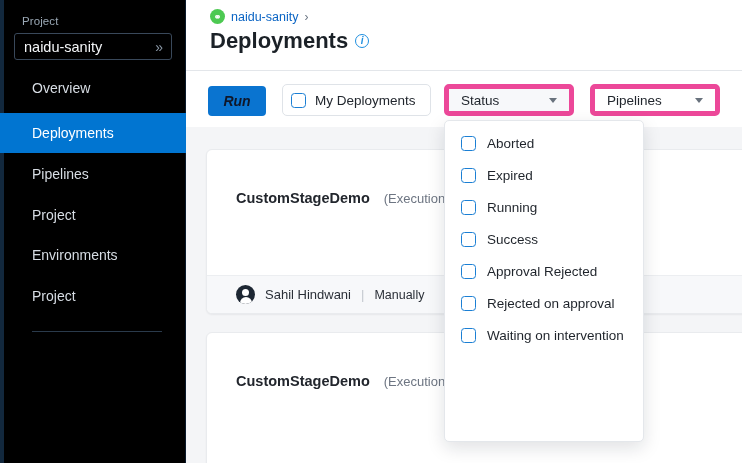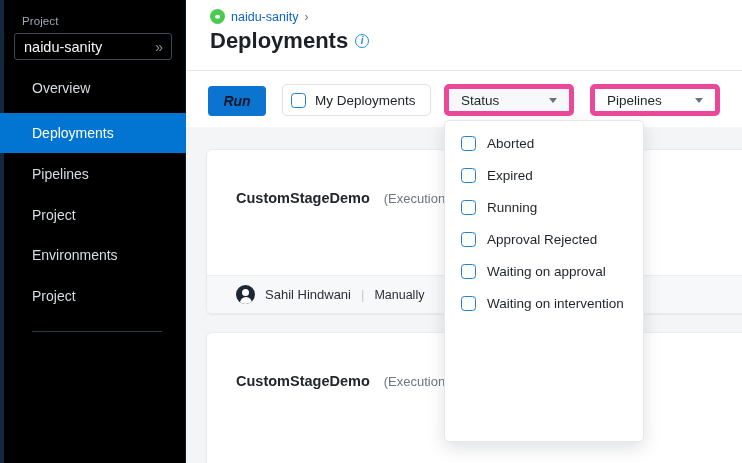--- a/index.html
+++ b/index.html
@@ -289,25 +289,29 @@
     <div class="menu-item">
       <span class="cbx"></span>
       <span class="lbl">Expired</span>
     </div>
     <div class="menu-item">
       <span class="cbx"></span>
       <span class="lbl">Running</span>
     </div>
     <div class="menu-item">
       <span class="cbx"></span>
+      <span class="lbl">Success</span>
+    </div>
+    <div class="menu-item">
+      <span class="cbx"></span>
       <span class="lbl">Approval Rejected</span>
     </div>
     <div class="menu-item">
       <span class="cbx"></span>
-      <span class="lbl">Waiting on approval</span>
+      <span class="lbl">Rejected on approval</span>
     </div>
     <div class="menu-item">
       <span class="cbx"></span>
       <span class="lbl">Waiting on intervention</span>
     </div>
   </div>
 
 </div>
 
 </body></html>

